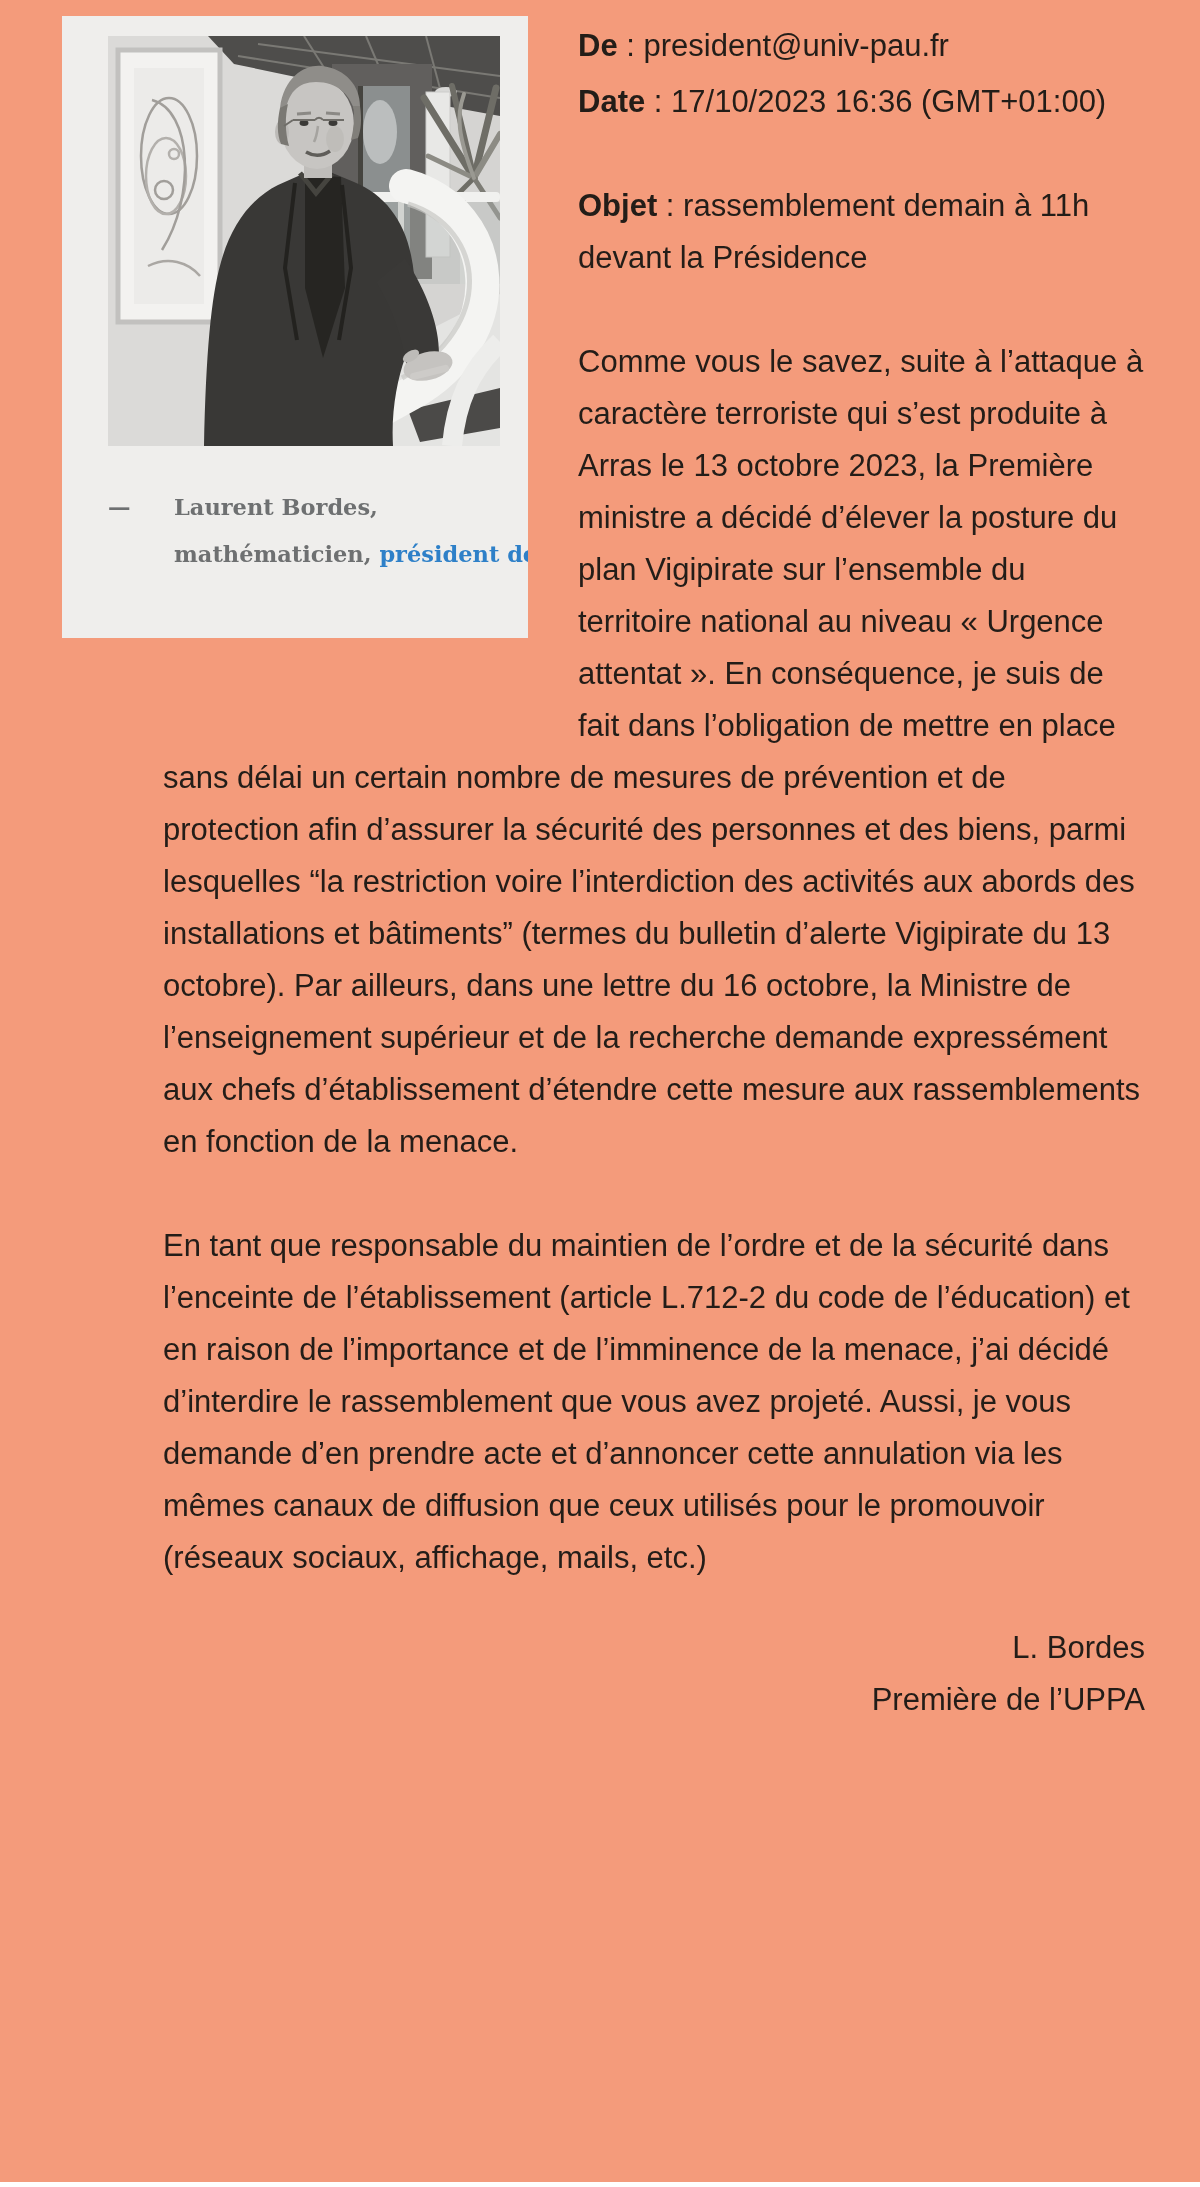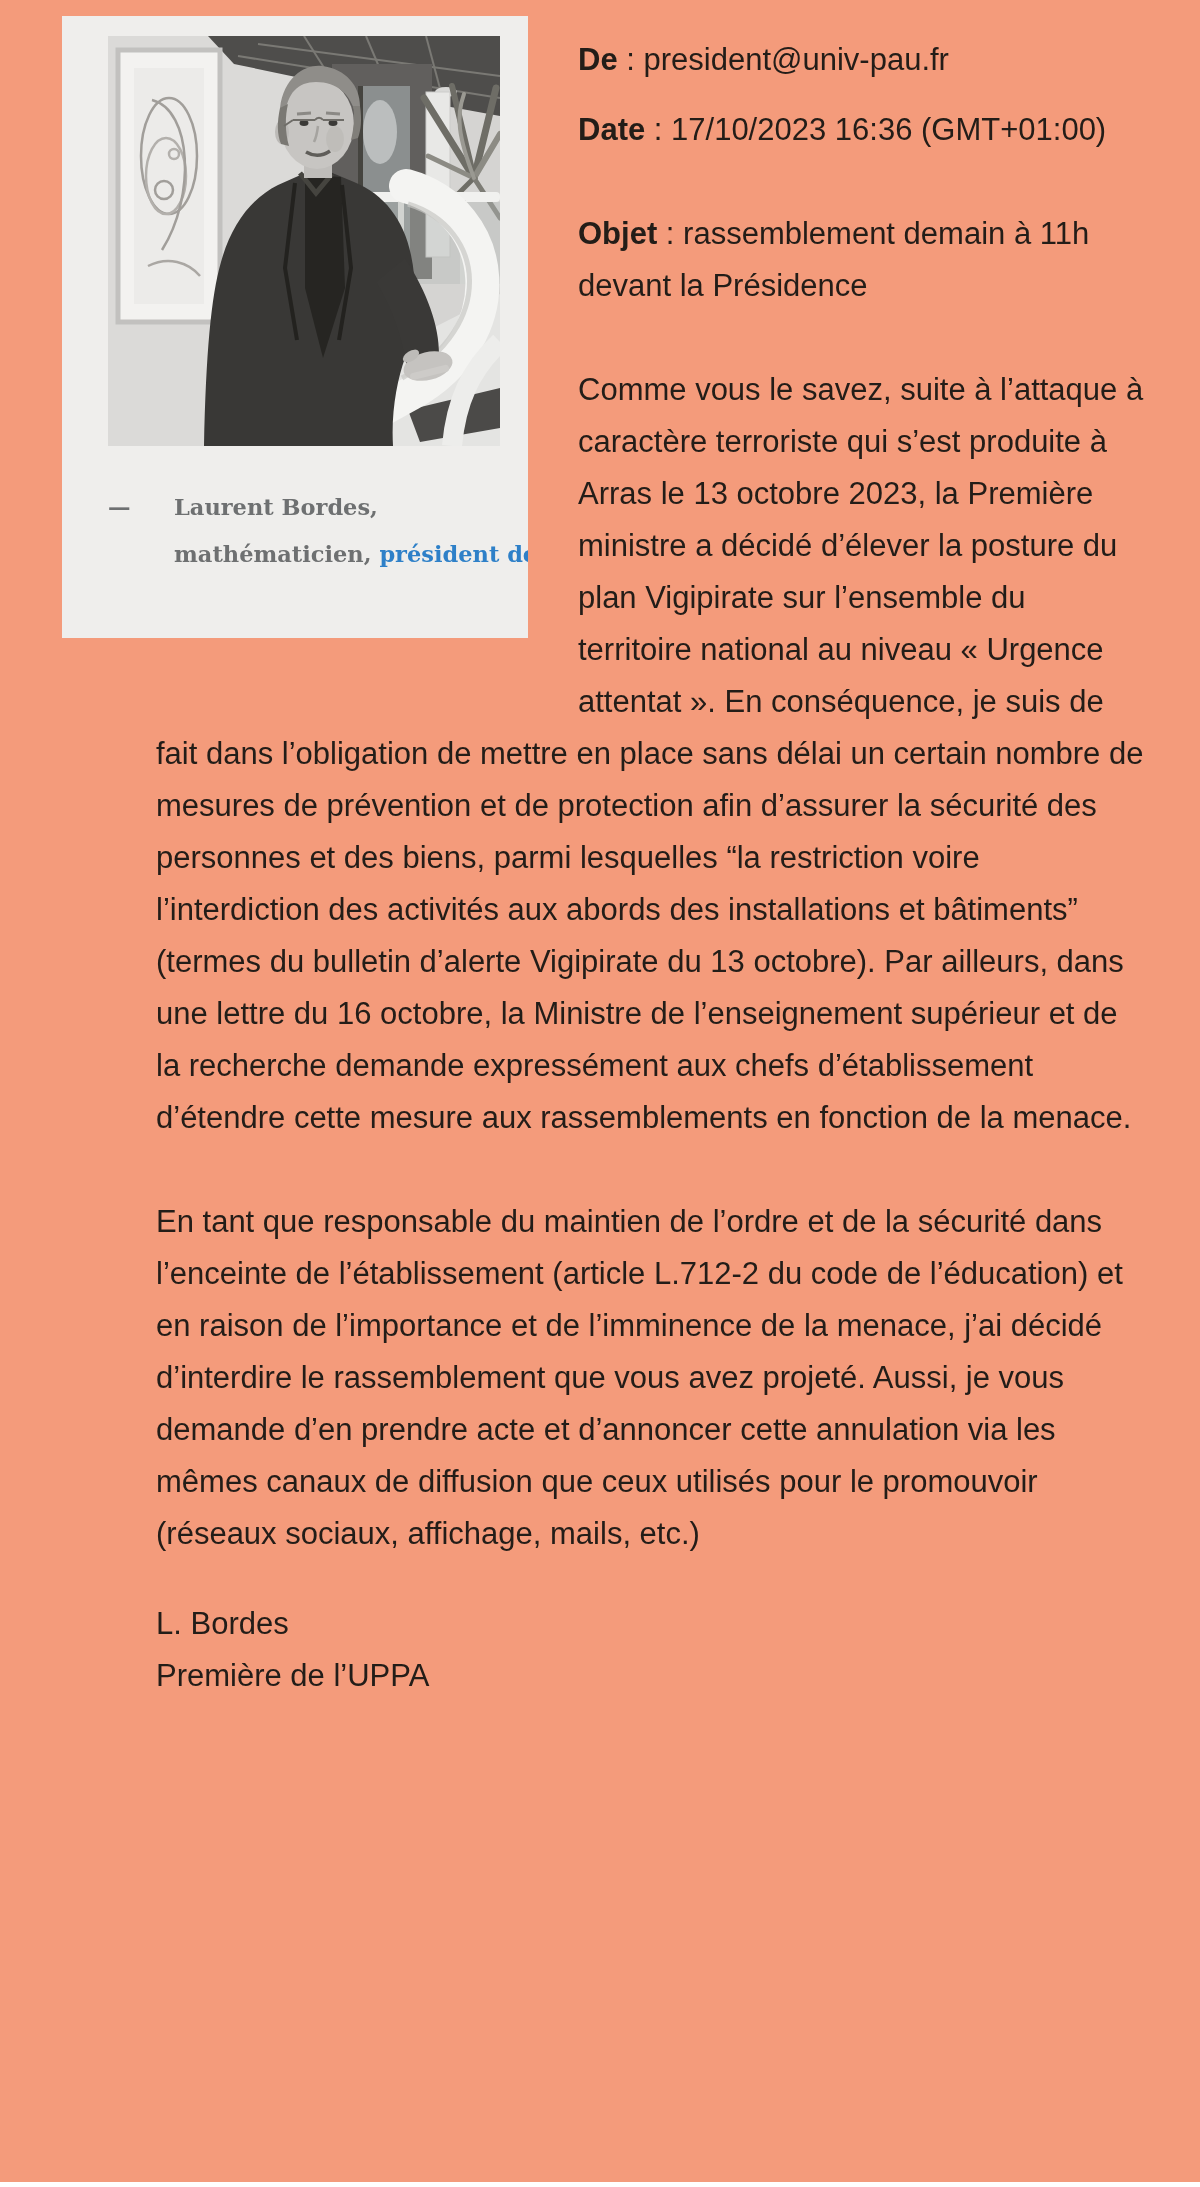--- a/index.html
+++ b/index.html
@@ -36,25 +36,25 @@
     font-weight: bold;
     font-size: 22.5px;
     line-height: 47px;
     color: #6e7071;
   }
   .caption-dash { flex: 0 0 66px; }
   .cap-line { display: block; white-space: nowrap; }
   .cap-link { color: #2e80c8; text-decoration: none; cursor: pointer; }
   .float-spacer { height: 80px; }
 
-  .email-text p { margin: 52px 0 0 1px; }
-  .header-block p { margin: 18px; }
+  .email-text p { margin: 52px 0 0 8px; }
+  .header-block p { margin: 4px; }
   .email-text strong { font-weight: bold; }
   .sig { margin-top: 38px !important; }
-  .sig span { display: block; }
+  .sig span { display: block; text-align: right; }
 
   .bottom-strip {
     position: absolute;
     left: 0; top: 2182px;
     width: 1200px; height: 5px;
     background: #ffffff;
   }
 </style>
 </head>
 <body>

